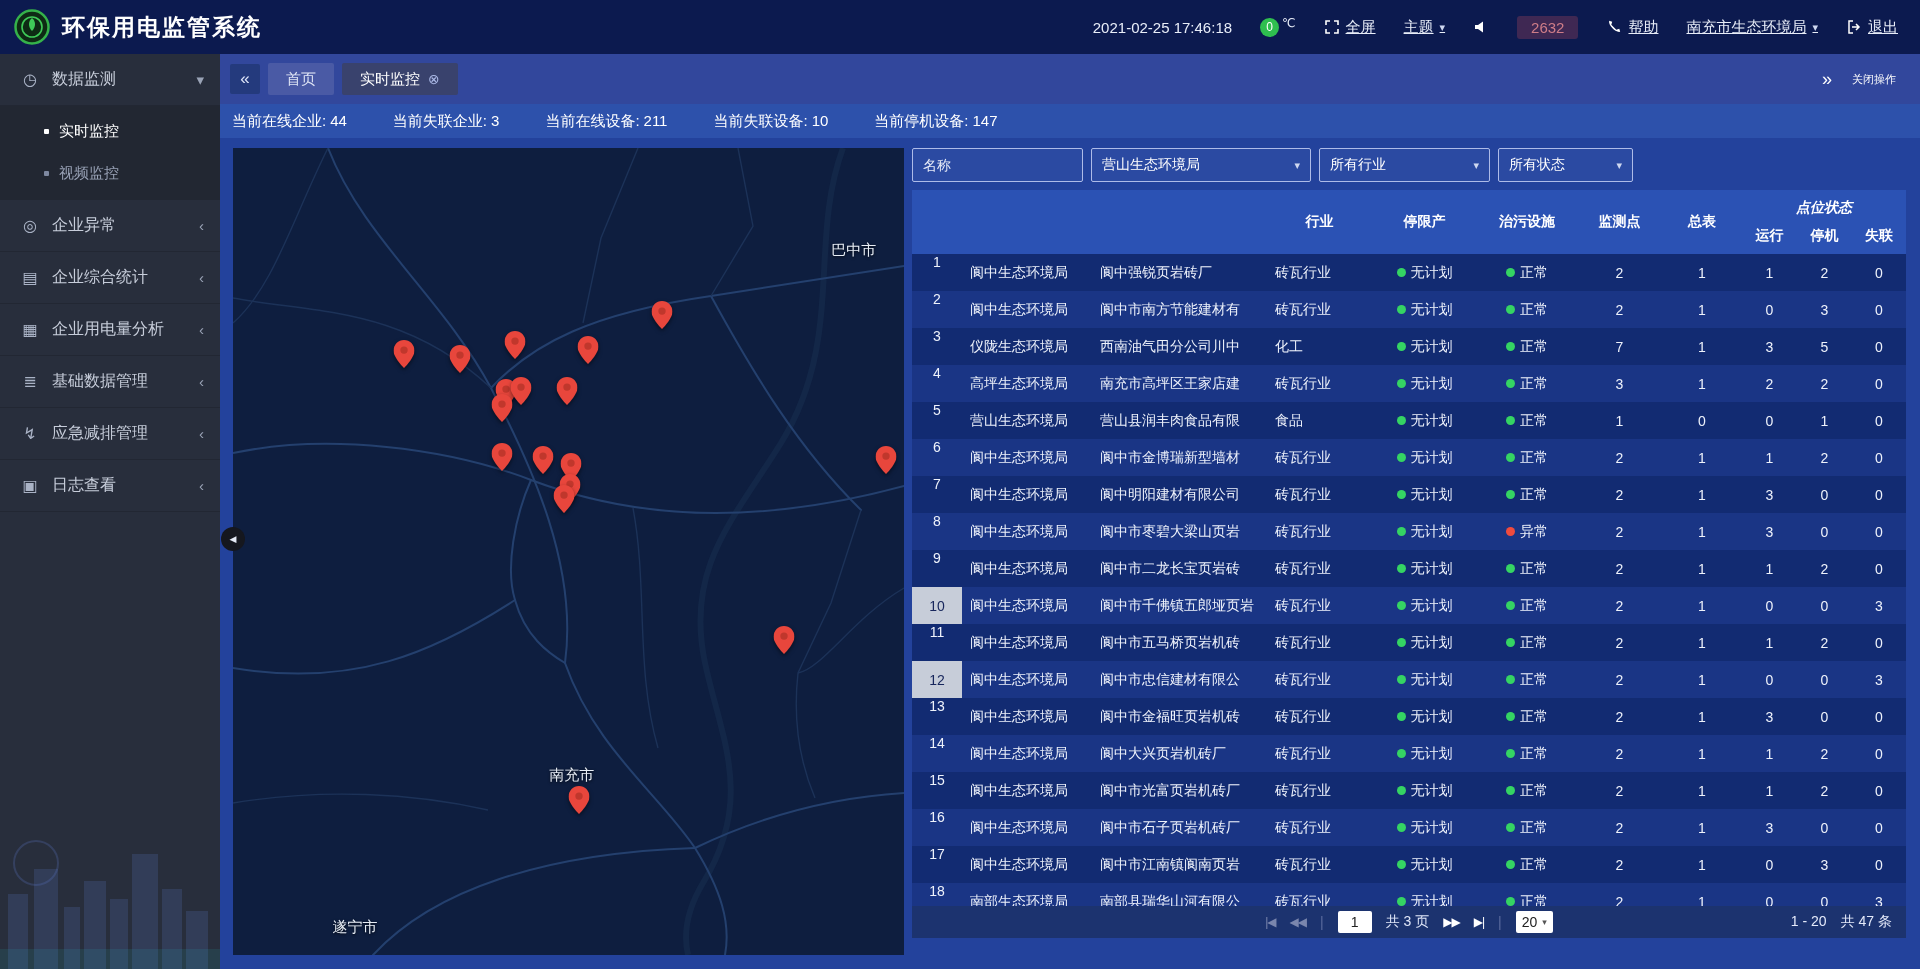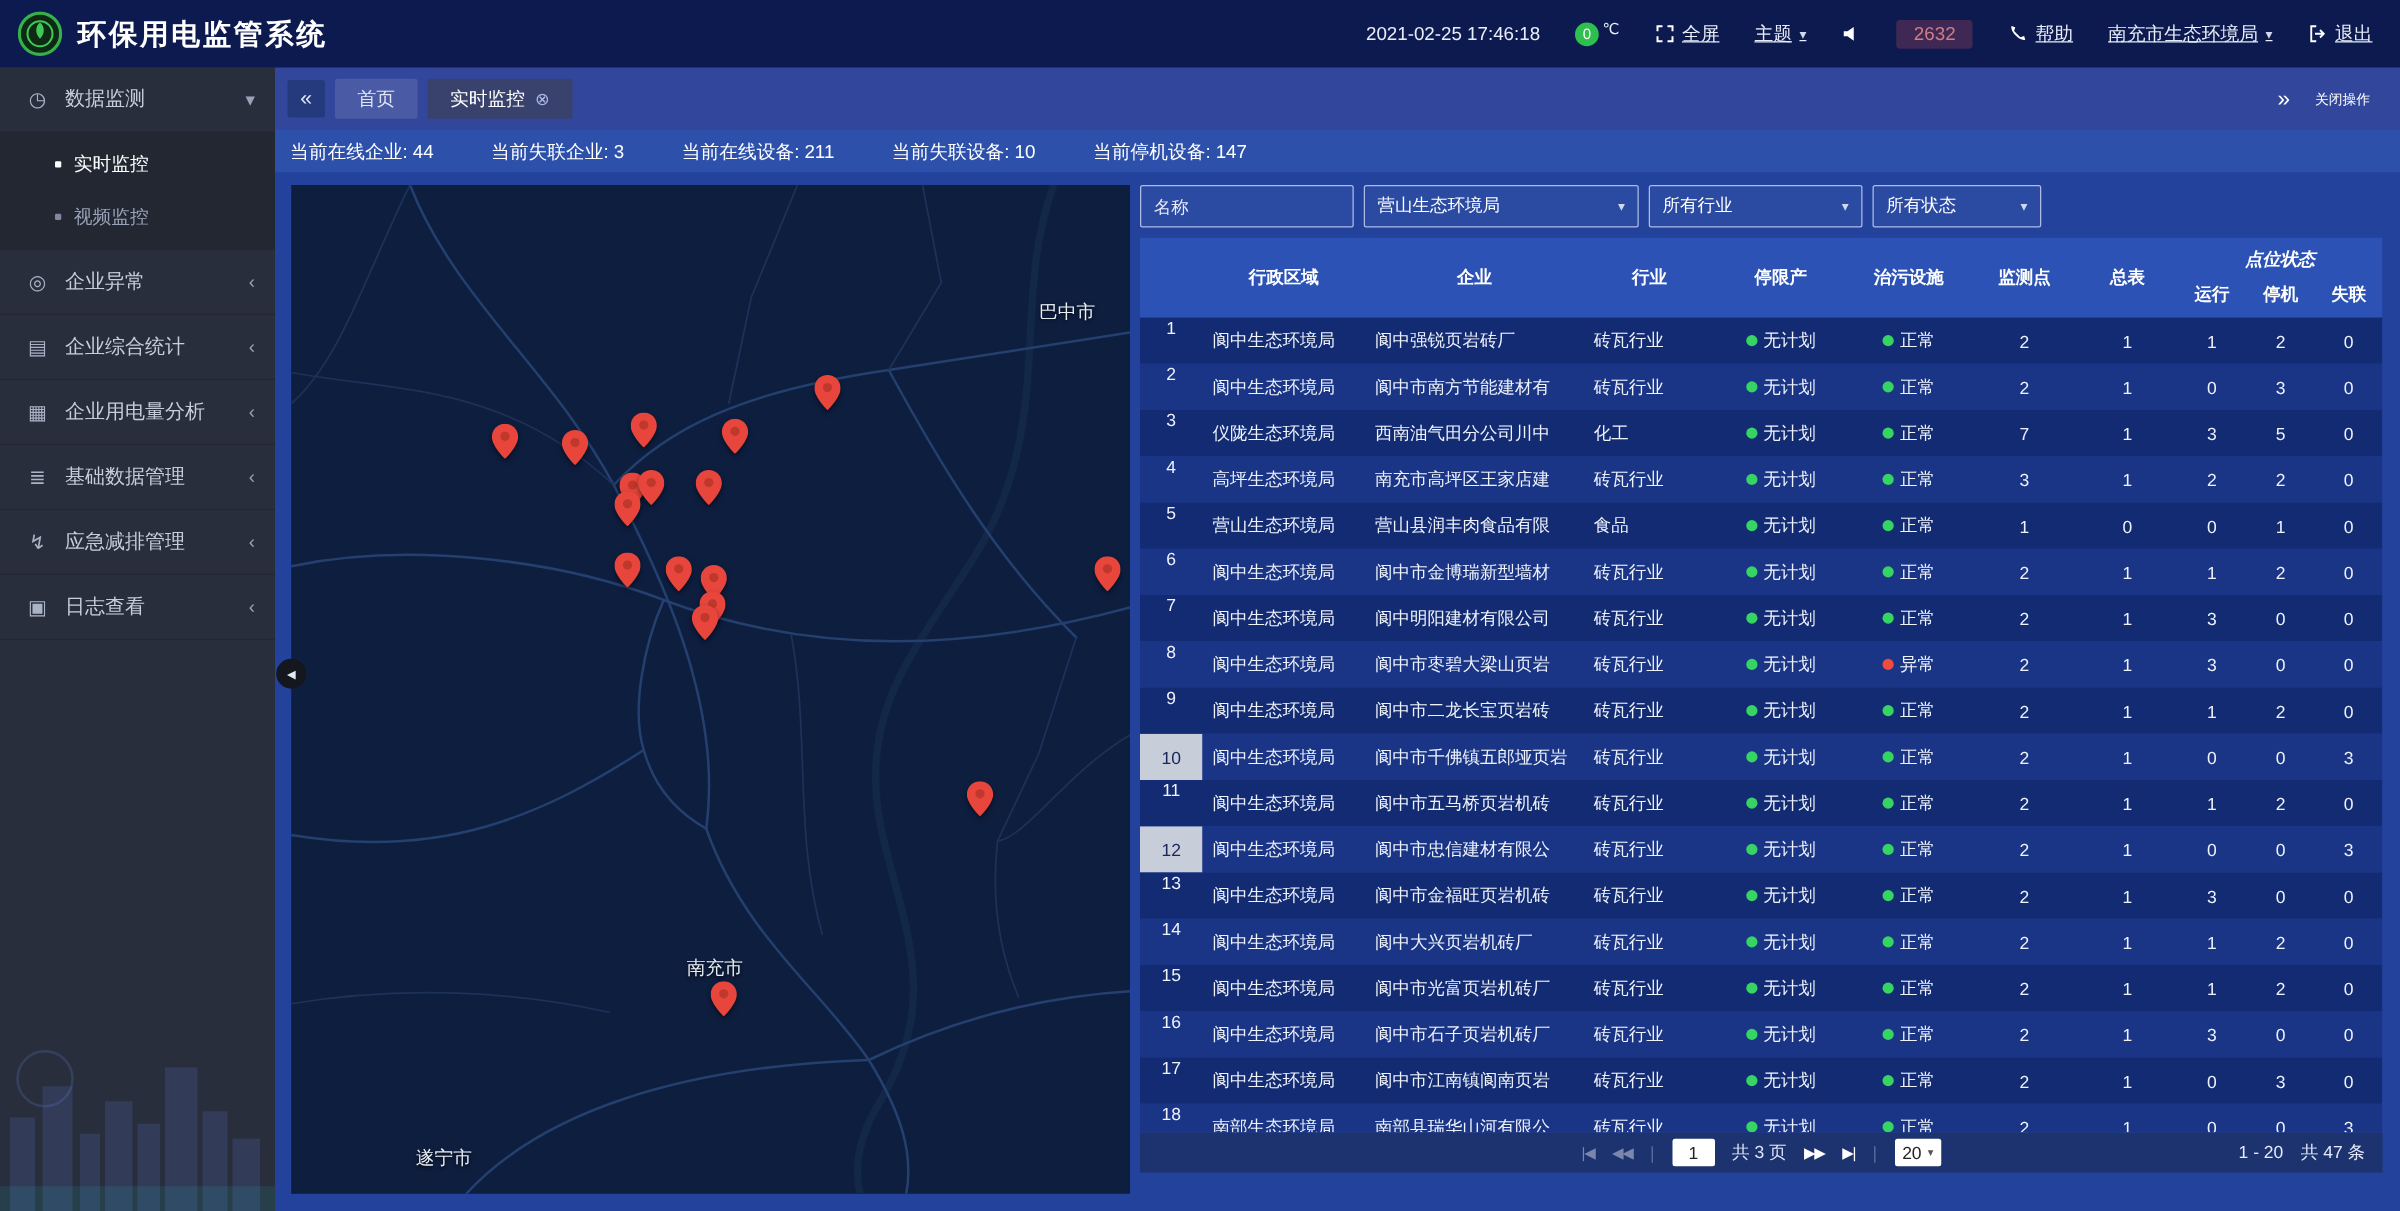--- a/index.html
+++ b/index.html
@@ -378,22 +378,20 @@
           </div>
           <div class="fbox w135">
             <span>所有状态</span>
             <span class="chev">▾</span>
           </div>
         </div>
 
         <div class="twrap">
           <div class="thead">
             <div class="h h1"></div>
-            <div class="h h2">行政区域</div>
-            <div class="h h3">企业</div>
             <div class="h h4">行业</div>
             <div class="h h5">停限产</div>
             <div class="h h6">治污设施</div>
             <div class="h h7">监测点</div>
             <div class="h h8">总表</div>
             <div class="h hgroup">点位状态</div>
             <div class="h s1">运行</div>
             <div class="h s2">停机</div>
             <div class="h s3">失联</div>
           </div>

